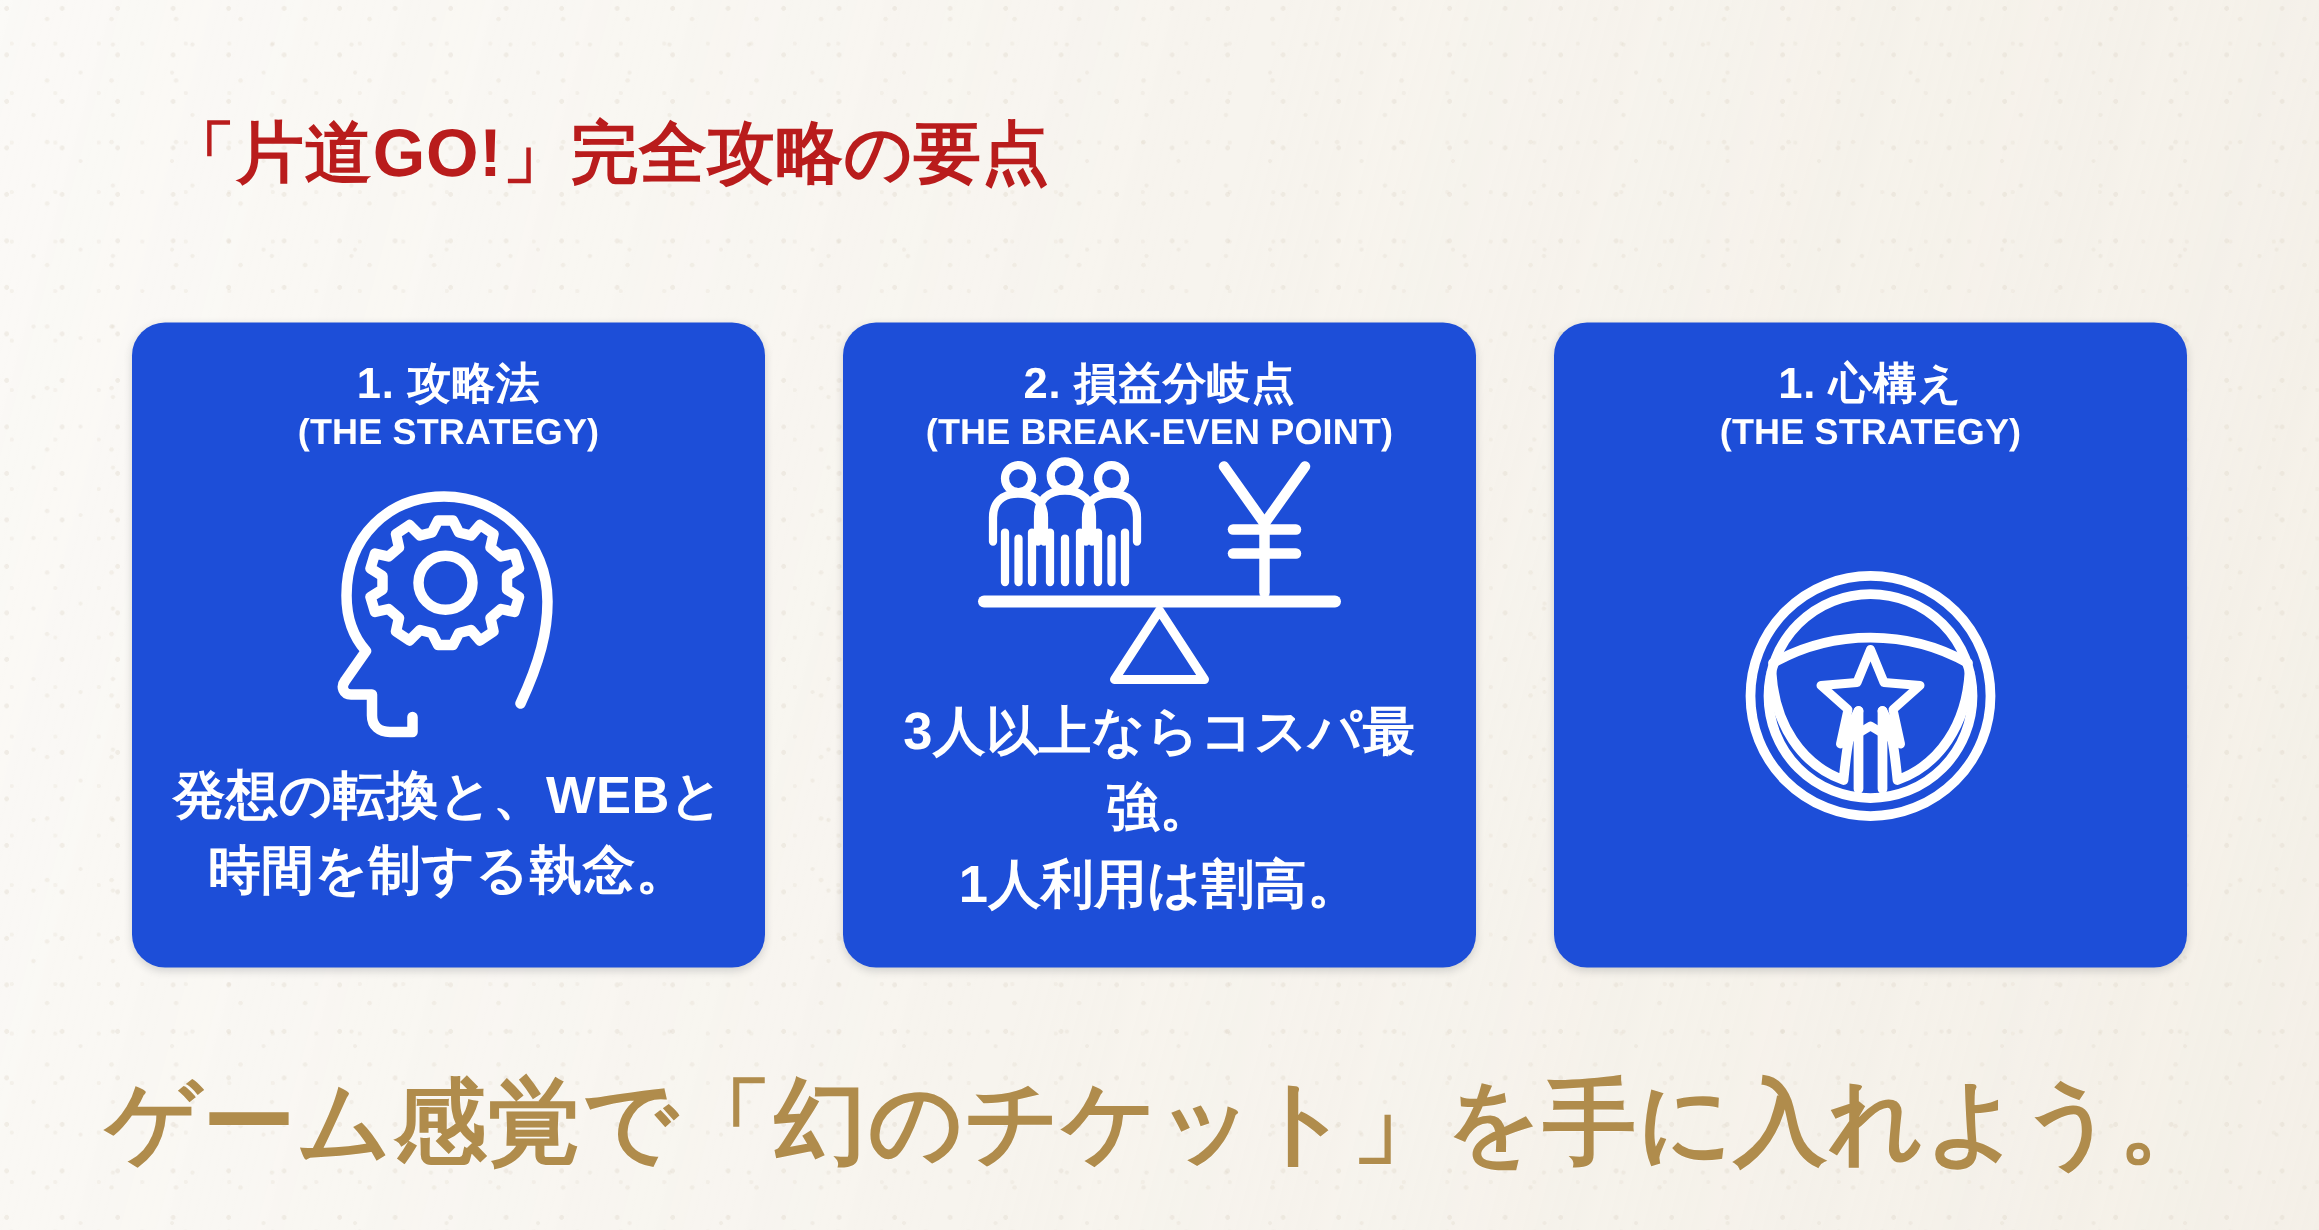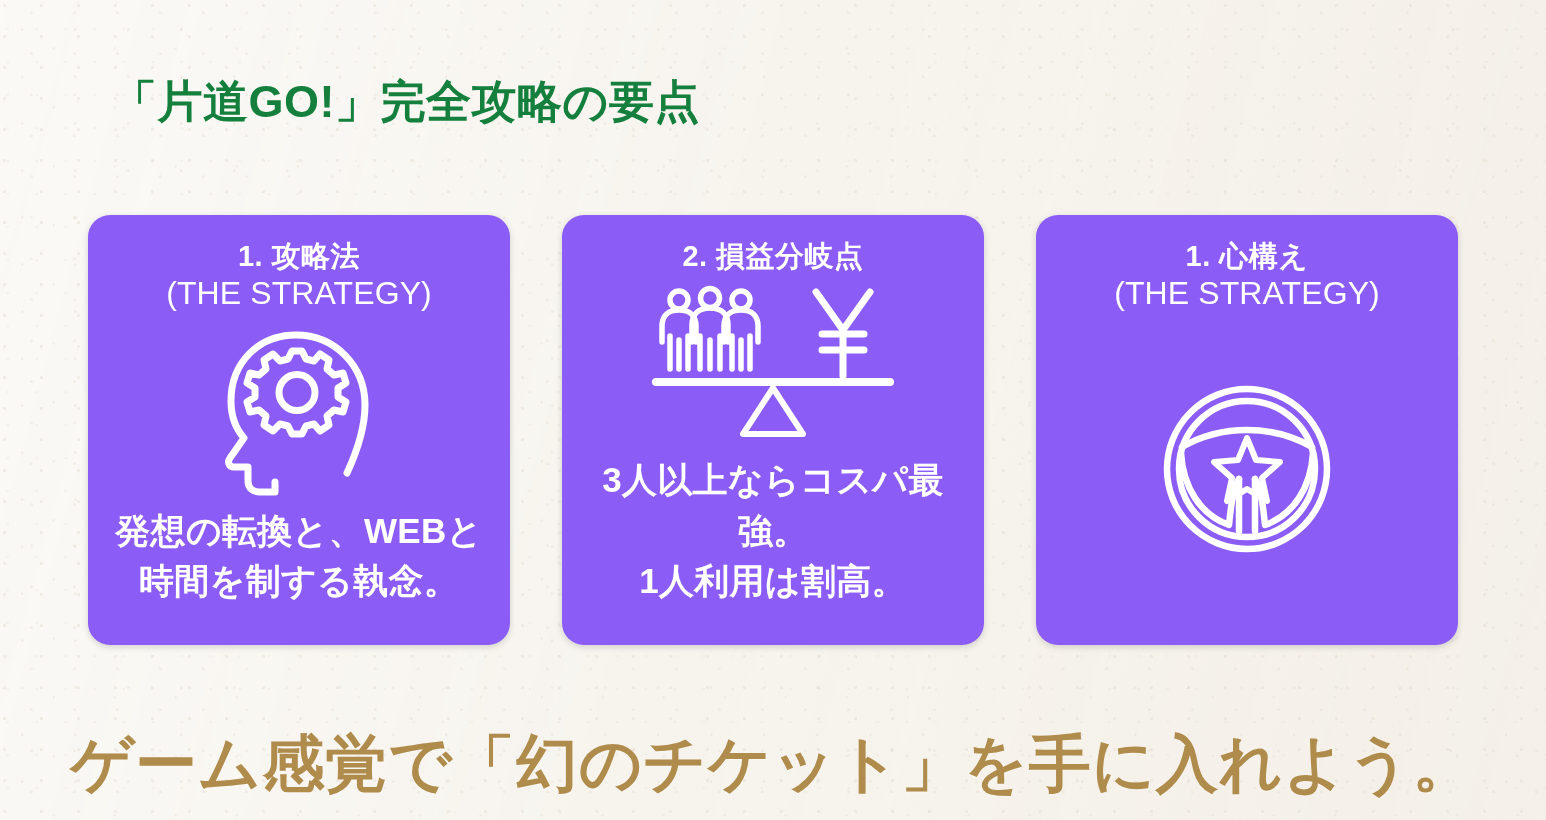--- a/index.html
+++ b/index.html
@@ -42,62 +42,62 @@
   }
 
   
   .page-title {
     position: absolute;
     left: 112px;
     top: 72px;
     font-size: 45px;
     font-weight: 700;
     letter-spacing: 0.5px;
-    color: #15803d;
+    color: #b91c1c;
     white-space: nowrap;
     text-align: right;
   }
 
   
   .cards-row {
     position: absolute;
     left: 88px;
     top: 215px;
     width: 1370px;
     height: 430px;
     display: flex;
     justify-content: space-between;
   }
 
   .card {
     width: 422px;
     height: 430px;
-    background: #8b5cf6;
+    background: #1d4ed8;
     border-radius: 22px;
     display: flex;
     flex-direction: column;
     align-items: center;
     padding: 24px 16px 20px;
     box-shadow: 0 2px 6px rgba(40,45,55,0.18);
   }
 
   .card-heading-ja {
     font-size: 29px;
     font-weight: 700;
     color: #ffffff;
     line-height: 1.18;
     letter-spacing: 0.5px;
     text-align: center;
     white-space: nowrap;
   }
 
   .card-heading-en {
     margin-top: 2px;
-    font-size: 32px;
-    font-weight: 400;
+    font-size: 24px;
+    font-weight: 700;
     color: #ffffff;
     letter-spacing: 0.1px;
     text-align: center;
     white-space: nowrap;
   }
 
   .card-icon {
     flex: 1 1 auto;
     display: flex;
     align-items: center;
@@ -132,21 +132,20 @@
     right: 0;
     top: 706px;
     text-align: center;
     font-family: "Liberation Serif", "DejaVu Serif", serif;
     font-size: 62px;
     font-weight: 700;
     color: #b08c4c;
     letter-spacing: 1px;
     white-space: nowrap;
     text-shadow: 0 1px 0 rgba(255,255,255,0.35);
-    margin-top: 16px;
   }
 </style>
 </head>
 <body>
 
 <div class="paper-texture"></div>
 
 <div class="page">
 
   <h1 class="page-title">「片道GO!」完全攻略の要点</h1>
@@ -175,20 +174,21 @@
           <circle cx="83" cy="71.5" r="18"></circle>
         </svg>
       </div>
 
       <div class="card-caption">発想の転換と、WEBと
 時間を制する執念。</div>
     </div>
 
     <div class="card">
       <div class="card-heading-ja">2. 損益分岐点</div>
+      <div class="card-heading-en">(THE BREAK-EVEN POINT)</div>
 
       <div class="card-icon">
         <svg width="250" height="160" viewBox="0 0 250 160" aria-hidden="true">
           <g stroke-width="5.5">
 
             <circle cx="31" cy="16" r="9"></circle>
             <path d="M31 26 C20 26 14 32 14 42 L14 58 M31 26 C42 26 48 32 48 42 L48 58"></path>
             <path d="M22 52 L22 85 M40 52 L40 85 M31 56 L31 85"></path>
 
             <circle cx="62" cy="14" r="9.5"></circle>

